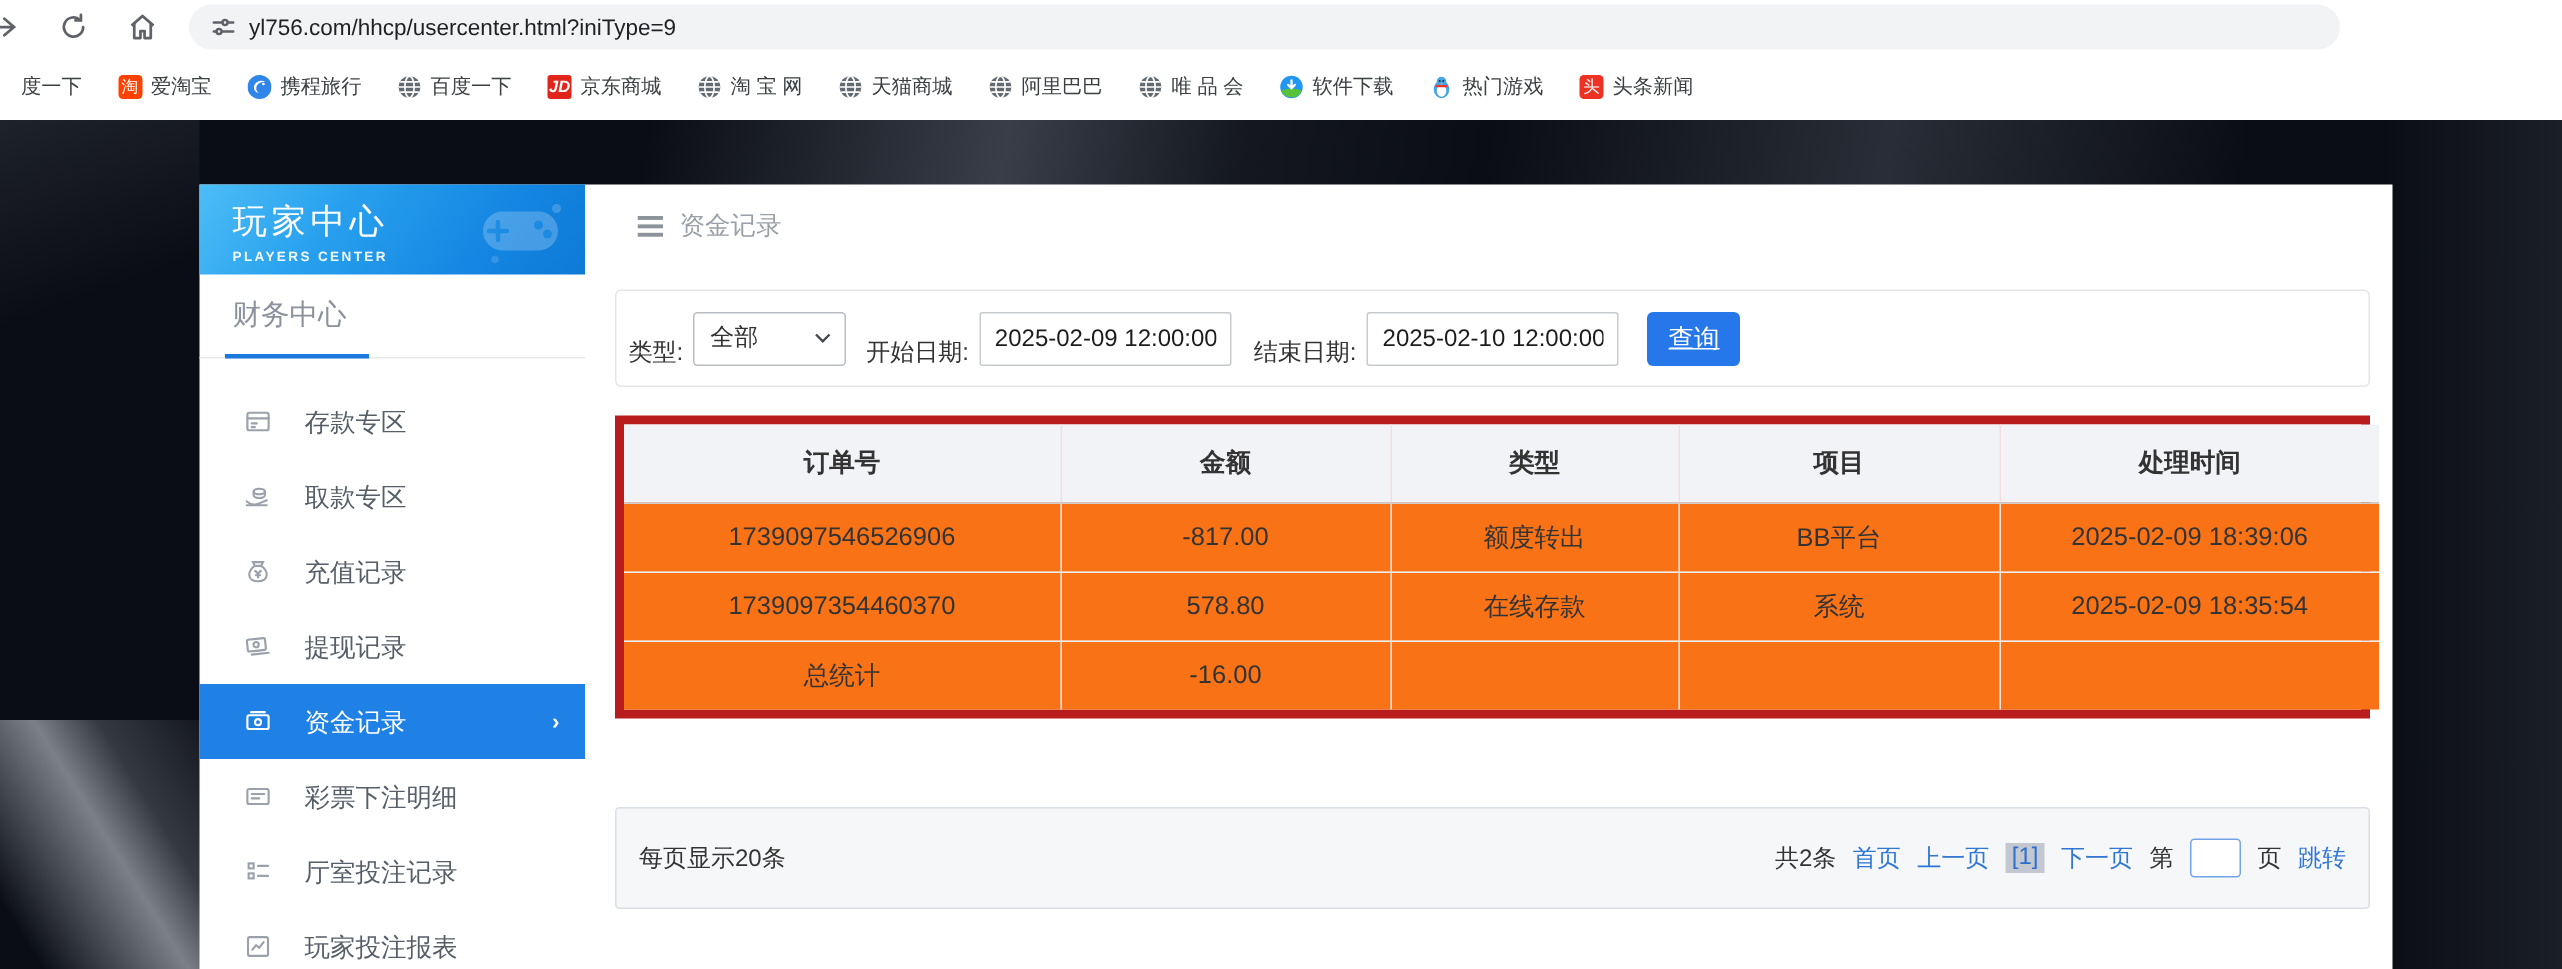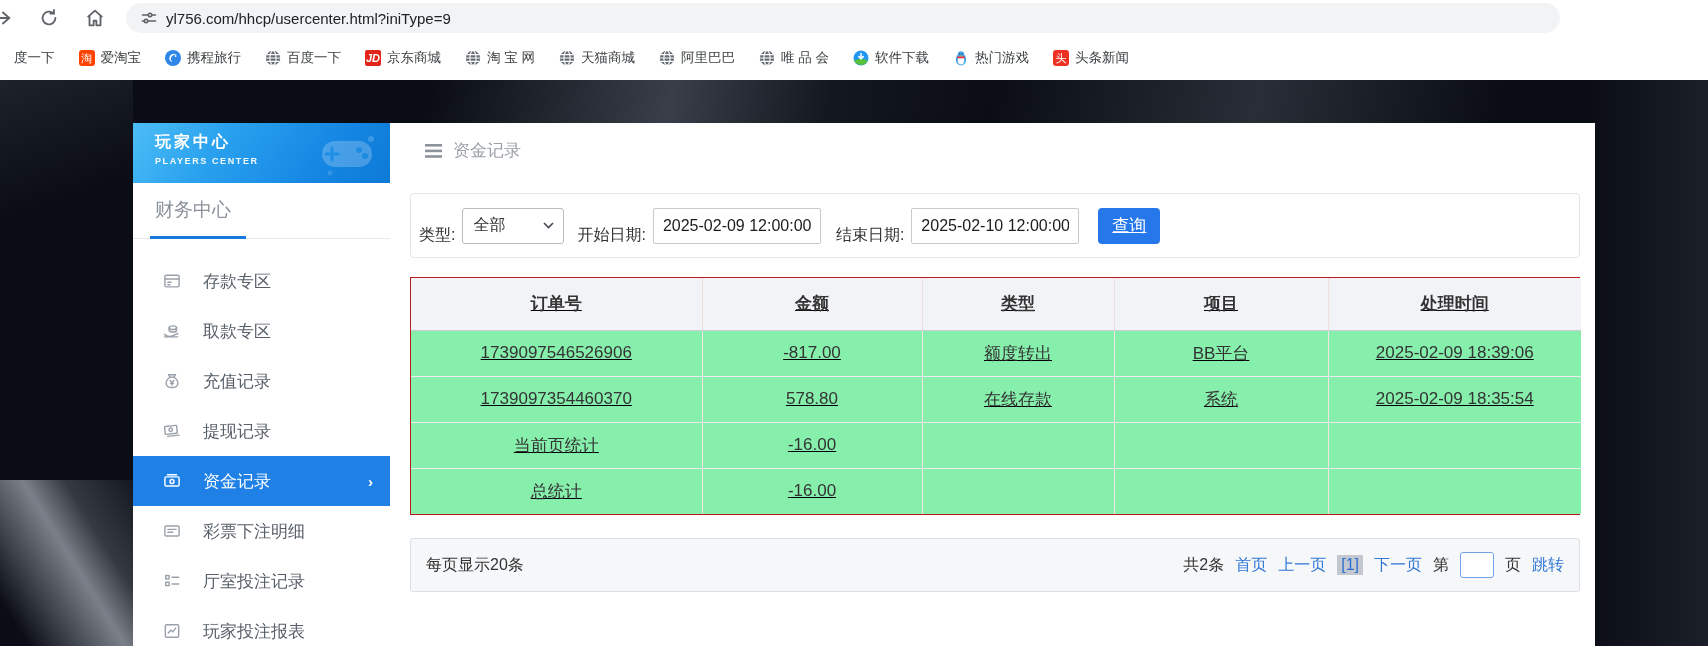--- a/index.html
+++ b/index.html
@@ -40,21 +40,21 @@
       background:linear-gradient(58deg, transparent 30%, rgba(215,222,232,.55) 46%, rgba(180,188,200,.25) 53%, transparent 68%); }
   .stage .streak-l { position:absolute; left:0; top:0; width:133px; height:300px;
       background:linear-gradient(160deg, rgba(120,128,142,.18) 0%, transparent 40%); }
   .stage .streak-r { position:absolute; right:0; top:0; width:120px; height:566px;
       background:linear-gradient(to right, transparent, rgba(130,140,155,.14)); }
 
   
   .side { position:absolute; left:133px; top:123px; width:257px; height:523px; background:#fff; }
   .side-head { position:relative; height:60px; padding:9px 0 0 22px; overflow:hidden;
       background:linear-gradient(125deg,#4cbdf6 0%,#28a0ee 35%,#1485e2 75%,#0d7ad6 100%); }
-  .side-title { color:#fff; font-size:16px; font-weight:bold; letter-spacing:3px; }
+  .side-title { color:#fff; font-size:23px; font-weight:normal; letter-spacing:3px; }
   .side-sub { color:rgba(255,255,255,.95); font-size:9px; letter-spacing:1.6px; margin-top:3px; font-weight:bold; }
   .pad-ghost { position:absolute; right:12px; top:8px; width:62px; height:46px; opacity:.4; }
   .side-sec { margin:14px 0 0 22px; font-size:19px; color:#8b929c; }
   .side-rule { position:relative; margin-top:15px; height:1px; background:#e6e8ea; }
   .side-rule::before { content:""; position:absolute; left:17px; top:-2px; width:96px; height:3px; background:#1a79dd; }
   .menu { margin-top:17px; }
   .m-item { position:relative; height:50px; display:flex; align-items:center; gap:21px; padding-left:29px;
             font-size:17px; color:#565e68; cursor:pointer; }
   .m-item .mi { width:20px; height:20px; color:#9aa1aa; flex:none; }
   .m-item .mi svg { width:20px; height:20px; display:block; }
@@ -78,29 +78,29 @@
          display:flex; align-items:center; justify-content:space-between; padding:0 9px 0 10px; cursor:pointer; }
   .sel .sel-chev { width:11px; height:7px; color:#45494e; }
   .sel .sel-chev svg { width:11px; height:7px; display:block; }
   .f-input { height:36px; border:1px solid #c7cacd; border-radius:2px; background:#fff; color:#1c1c1c;
              font-size:16px; padding:0 9px; font-family:"Liberation Sans","DejaVu Sans",sans-serif; }
   .inp-date { width:168px; margin-left:7px; }
   .gap1 { width:13px; } .gap2 { width:15px; } .gap3 { width:19px; }
   .btn-query { width:62px; height:36px; background:#2678ea; color:#fff; border:none; border-radius:4px;
                font-size:17px; cursor:pointer; font-family:inherit;text-decoration:underline; }
 
-  .tbl-wrap { position:absolute; left:20px; top:154px; width:1170px; border:1px solid #b91c1c;text-decoration:underline; }
+  .tbl-wrap { position:absolute; left:20px; top:154px; width:1170px; border:6px solid #b91c1c; }
   table.data { width:100%; border-collapse:collapse; table-layout:fixed; }
   table.data th { height:52px; background:#f1f3f6; font-size:17px; font-weight:bold; color:#333;
                   border-bottom:1px solid #c9ced4; border-left:1px solid #f3dedd; text-align:center; }
   table.data td { height:46px; font-size:17px; color:#333; text-align:center;
-                  border-top:1px solid #ebedef; border-left:1px solid #f6e3e3; background:#86efac; }
+                  border-top:1px solid #ebedef; border-left:1px solid #f6e3e3; background:#f97316; }
   table.data th:first-child, table.data td:first-child { border-left:none; }
 
-  .page-box { position:absolute; left:20px; top:415px; width:1170px; height:54px; background:#f6f7f9;
+  .page-box { position:absolute; left:20px; top:415px; width:1170px; height:68px; background:#f6f7f9;
               border:1px solid #dadfe4; border-radius:3px; display:flex; align-items:center;
               justify-content:space-between; padding:0 15px; font-size:16px; color:#333; }
   .pager { display:flex; align-items:center; gap:11px; }
   .plink { color:#3077d4; cursor:pointer; }
   .pcur { background:#c2c7d0; color:#2d6fd0; padding:1px 4px; }
   .jump-inp { width:34px; height:26px; border:1px solid #74a4e8; border-radius:3px; background:#fff; }
 </style>
 </head>
 <body>
 
@@ -412,27 +412,20 @@
             <td>2025-02-09 18:39:06</td>
           </tr>
           <tr>
             <td>1739097354460370</td>
             <td>578.80</td>
             <td>在线存款</td>
             <td>系统</td>
             <td>2025-02-09 18:35:54</td>
           </tr>
           <tr>
-            <td>当前页统计</td>
-            <td>-16.00</td>
-            <td></td>
-            <td></td>
-            <td></td>
-          </tr>
-          <tr>
             <td>总统计</td>
             <td>-16.00</td>
             <td></td>
             <td></td>
             <td></td>
           </tr>
         </tbody>
       </table>
     </div>
 

